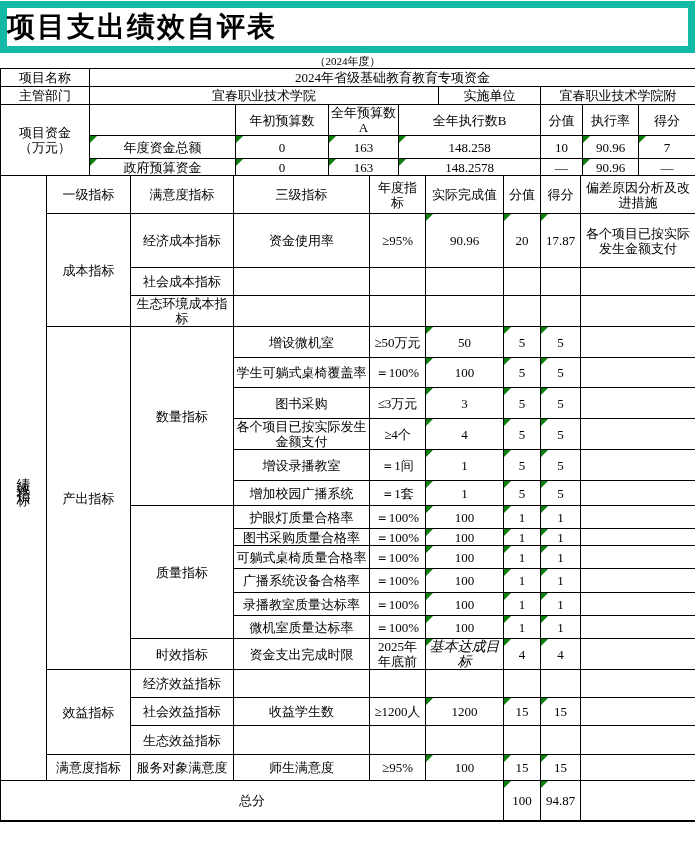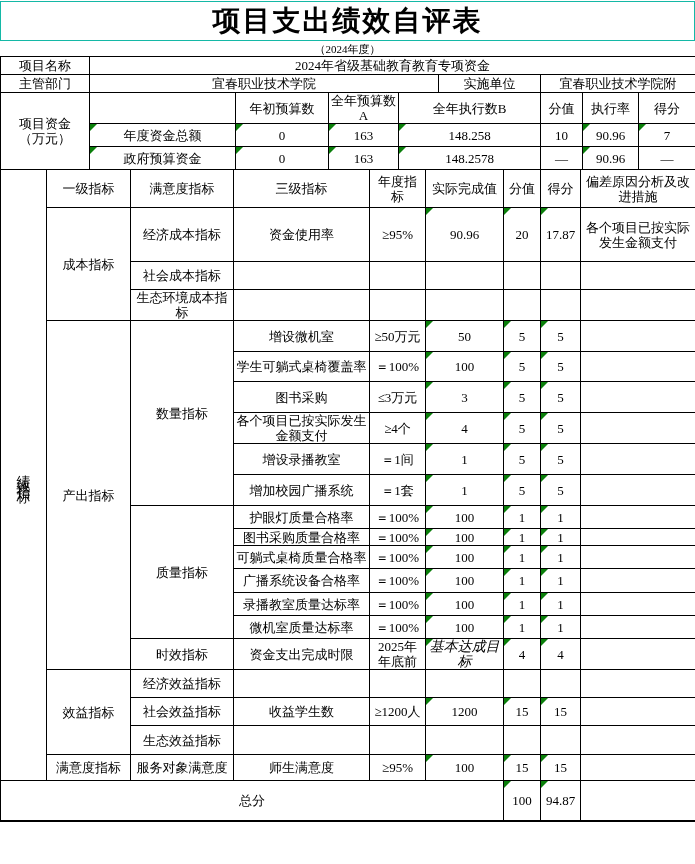--- a/index.html
+++ b/index.html
@@ -2,22 +2,22 @@
 <html><head>
 <meta charset="utf-8">
 <style>
   html,body{margin:0;padding:0;background:#fff;}
   .sheet{
     width:695px;height:864px;background:#fff;overflow:hidden;
     font-family:"Liberation Serif","DejaVu Serif",serif;color:#000;
     box-sizing:border-box;
   }
   .title-box{
-    height:38px;margin:1px 0 0 0;border:1px solid #14b8a6;
-    text-align:center;line-height:38px;font-size:28px;font-weight:bold;
+    height:38px;margin:1px 0 0 0;border:7px solid #14b8a6;
+    text-align:left;line-height:38px;font-size:28px;font-weight:bold;
     letter-spacing:2px;
   }
   .subtitle{height:16px;line-height:16px;text-align:center;font-size:11px;}
   table.grid{
     width:695px;border-collapse:collapse;table-layout:fixed;
     margin-top:-1px;
   }
   table.grid td{
     border:1px solid #000;padding:0 2px;text-align:center;
     font-size:13px;line-height:15px;overflow:hidden;position:relative;
@@ -95,21 +95,21 @@
     </tr>
     <tr style="height:23px">
       <td class="left tri med">年度资金总额</td>
       <td class="tri big">0</td>
       <td class="tri big">163</td>
       <td class="tri big">148.258</td>
       <td>10</td>
       <td class="tri big">90.96</td>
       <td class="tri big">7</td>
     </tr>
-    <tr style="height:23px">
+    <tr style="height:17px">
       <td class="left tri med">政府预算资金</td>
       <td class="tri big">0</td>
       <td class="tri big">163</td>
       <td class="tri big">148.2578</td>
       <td>—</td>
       <td class="tri big">90.96</td>
       <td>—</td>
     </tr>
   </tbody>
     </table>
@@ -202,21 +202,21 @@
       <td class="left"></td>
     </tr>
     <tr style="height:31px">
       <td class="left">增设录播教室</td>
       <td class="left med">＝1间</td>
       <td class="tri med">1</td>
       <td class="tri med">5</td>
       <td class="tri med breakall">5</td>
       <td class="left"></td>
     </tr>
-    <tr style="height:31px">
+    <tr style="height:25px">
       <td class="left">增加校园广播系统</td>
       <td class="left med">＝1套</td>
       <td class="tri med">1</td>
       <td class="tri med">5</td>
       <td class="tri med breakall">5</td>
       <td class="left"></td>
     </tr>
     <tr style="height:23px">
       <td rowspan="6" class="l2cell">质量指标</td>
       <td class="left">护眼灯质量合格率</td>

